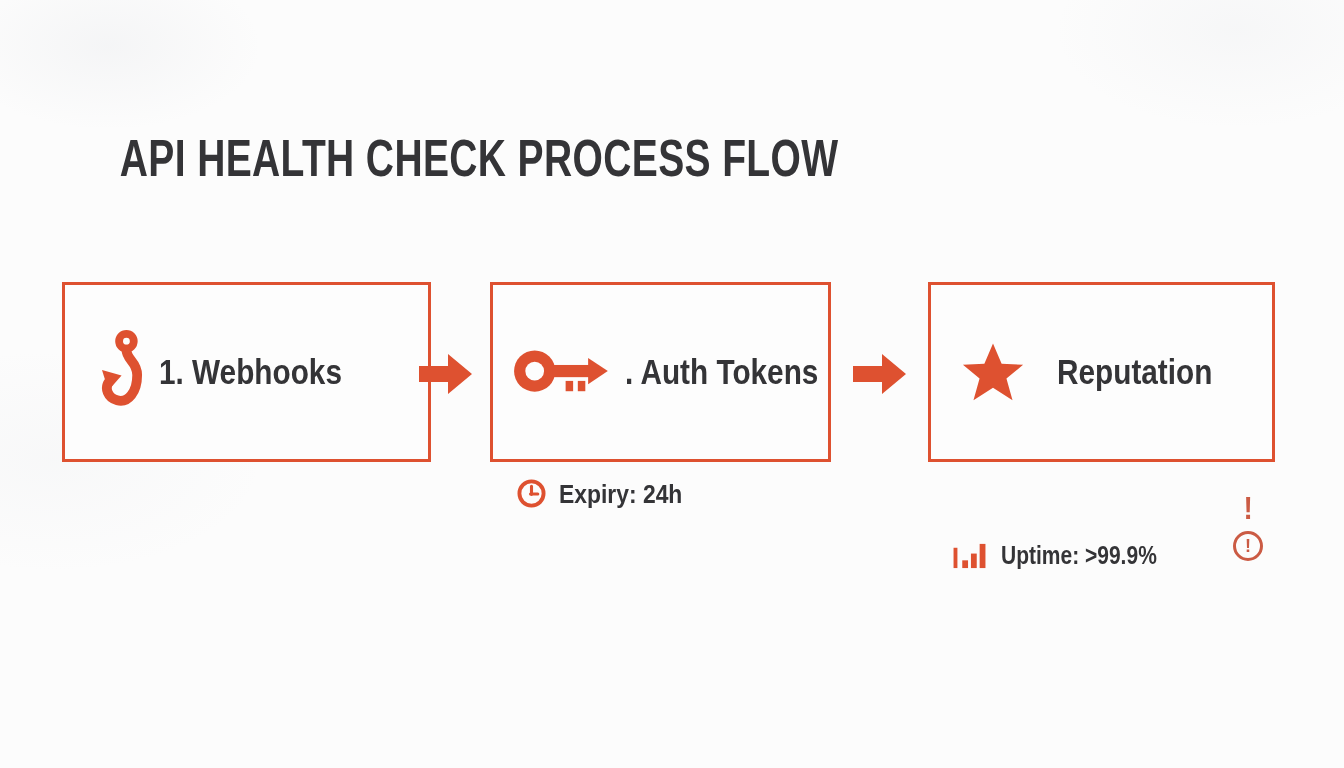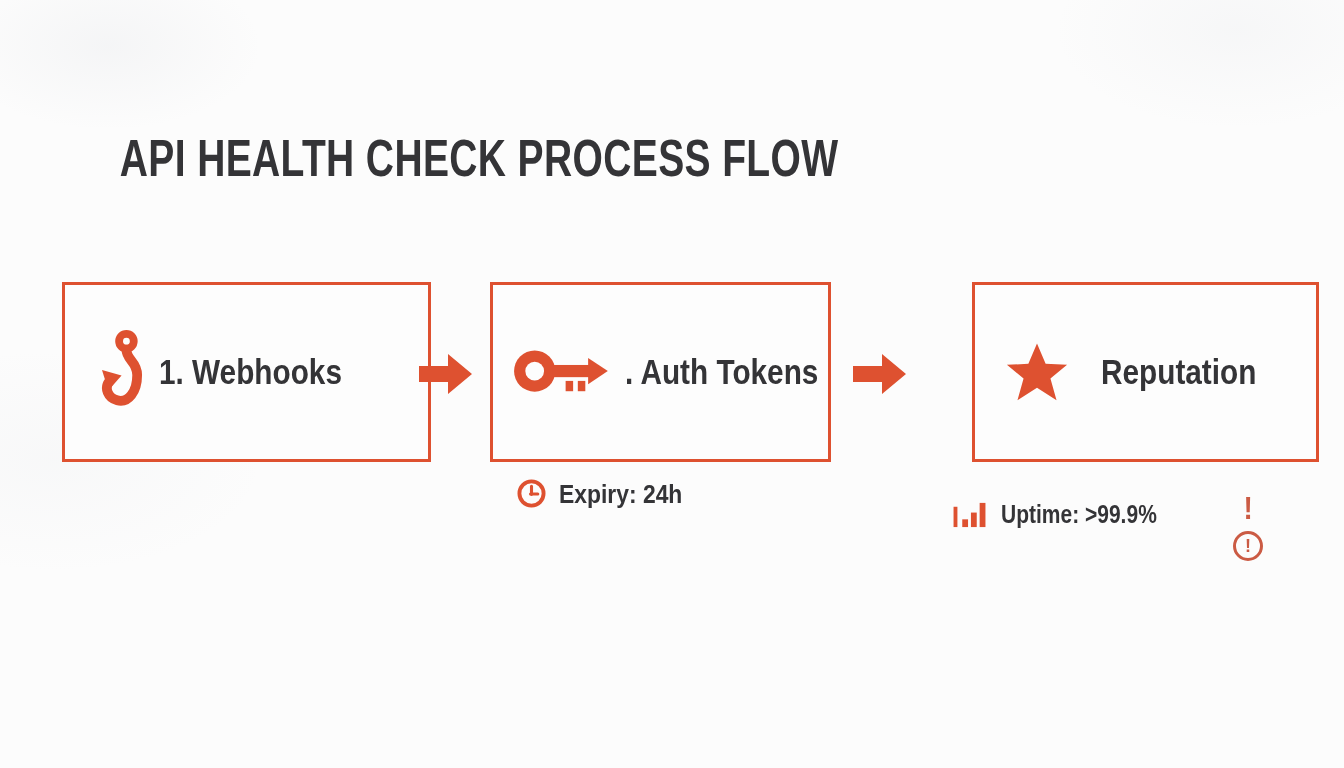--- a/index.html
+++ b/index.html
@@ -49,21 +49,21 @@
     top: 282px;
     height: 180px;
     box-sizing: border-box;
     border: 3px solid var(--accent, #DE5130);
     background: var(--boxbg, #FDFDFD);
     display: flex;
     align-items: center;
   }
   .box-1 { left: 62px;  width: 369px; padding-left: 36px; gap: 13px; }
   .box-2 { left: 490px; width: 341px; padding-left: 18px; gap: 16px; }
-  .box-3 { left: 928px; width: 347px; padding-left: 30px; gap: 32px; margin-left: 44px; }
+  .box-3 { left: 928px; width: 347px; padding-left: 30px; gap: 32px; }
 
   .step-label {
     font-size: 35px;
     font-weight: 700;
     color: var(--text, #343437);
     white-space: nowrap;
     display: inline-block;
     transform: scaleX(0.85);
     transform-origin: left center;
   }
@@ -104,20 +104,21 @@
     display: flex;
     flex-direction: column;
     gap: 6px;
   }
   .metric-row {
     display: flex;
     align-items: center;
     gap: 14px;
     height: 30px;
     color: var(--accent, #DE5130);
+    margin-top: 41px;
   }
   .metric-text { font-size: 25px; transform: scaleX(0.84); }
 
   .alerts {
     position: absolute;
     left: 1231px; top: 494px;
     width: 34px;
     display: flex;
     flex-direction: column;
     align-items: center;

